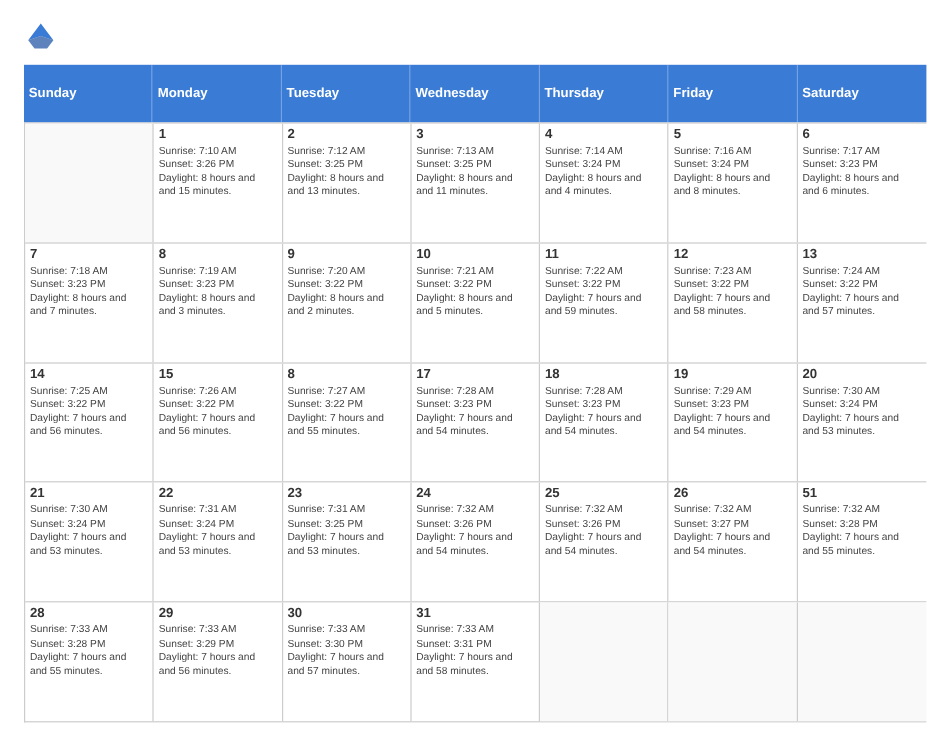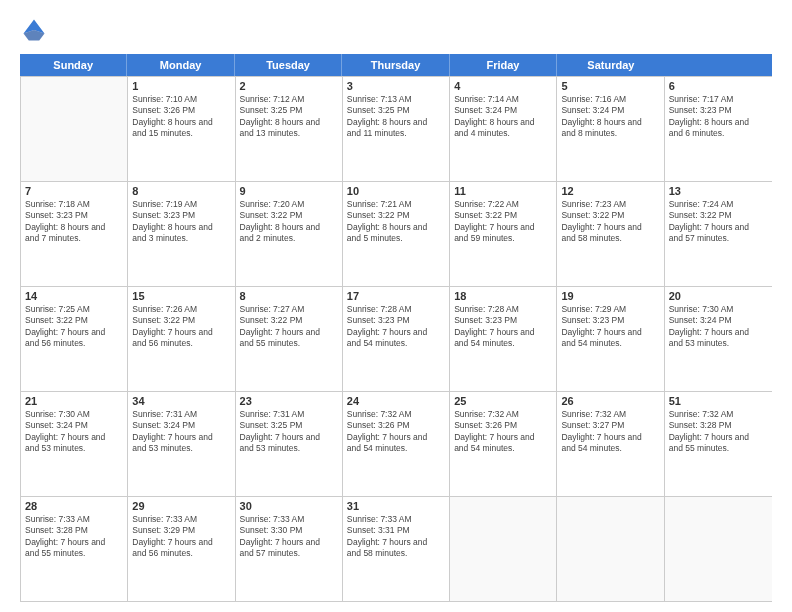--- a/index.html
+++ b/index.html
@@ -67,22 +67,21 @@
     }
     .cal-header {
       display: grid;
       grid-template-columns: repeat(7, 1fr);
       background: #3a7bd5;
     }
     .cal-header-cell {
       color: #fff;
       font-size: 11px;
       font-weight: bold;
-      padding: 5px 4px;
-      text-align: center;
+      padding: 18px 4px;
       border-right: 1px solid rgba(255,255,255,0.3);
     }
     .cal-header-cell:last-child { border-right: none; }
     .cal-body {
       flex: 1;
       display: flex;
       flex-direction: column;
       border-left: 1px solid #ccc;
       border-bottom: 1px solid #ccc;
     }
@@ -134,20 +133,21 @@
       <div class="month-title"></div>
       <div class="location"></div>
     </div>
   </div>
 
   <div class="calendar">
     <div class="cal-header">
     <div class="cal-header-cell">Sunday</div>
         <div class="cal-header-cell">Monday</div>
         <div class="cal-header-cell">Tuesday</div>
+        <div class="cal-header-cell">Wednesday</div>
         <div class="cal-header-cell">Thursday</div>
         <div class="cal-header-cell">Friday</div>
         <div class="cal-header-cell">Saturday</div>
       </div>
     <div class="cal-body">
     <div class="cal-row">
           <div class="cal-cell empty"></div>
           <div class="cal-cell">
             <div class="day-num">1</div>
             <div class="cell-line">Sunrise: 7:10 AM</div>
@@ -295,21 +295,21 @@
         </div>
         <div class="cal-row">
           <div class="cal-cell">
             <div class="day-num">21</div>
             <div class="cell-line">Sunrise: 7:30 AM</div>
             <div class="cell-line">Sunset: 3:24 PM</div>
             <div class="cell-line">Daylight: 7 hours and</div>
             <div class="cell-line">and 53 minutes.</div>
           </div>
           <div class="cal-cell">
-            <div class="day-num">34</div>
+            <div class="day-num">22</div>
             <div class="cell-line">Sunrise: 7:31 AM</div>
             <div class="cell-line">Sunset: 3:24 PM</div>
             <div class="cell-line">Daylight: 7 hours and</div>
             <div class="cell-line">and 53 minutes.</div>
           </div>
           <div class="cal-cell">
             <div class="day-num">23</div>
             <div class="cell-line">Sunrise: 7:31 AM</div>
             <div class="cell-line">Sunset: 3:25 PM</div>
             <div class="cell-line">Daylight: 7 hours and</div>

